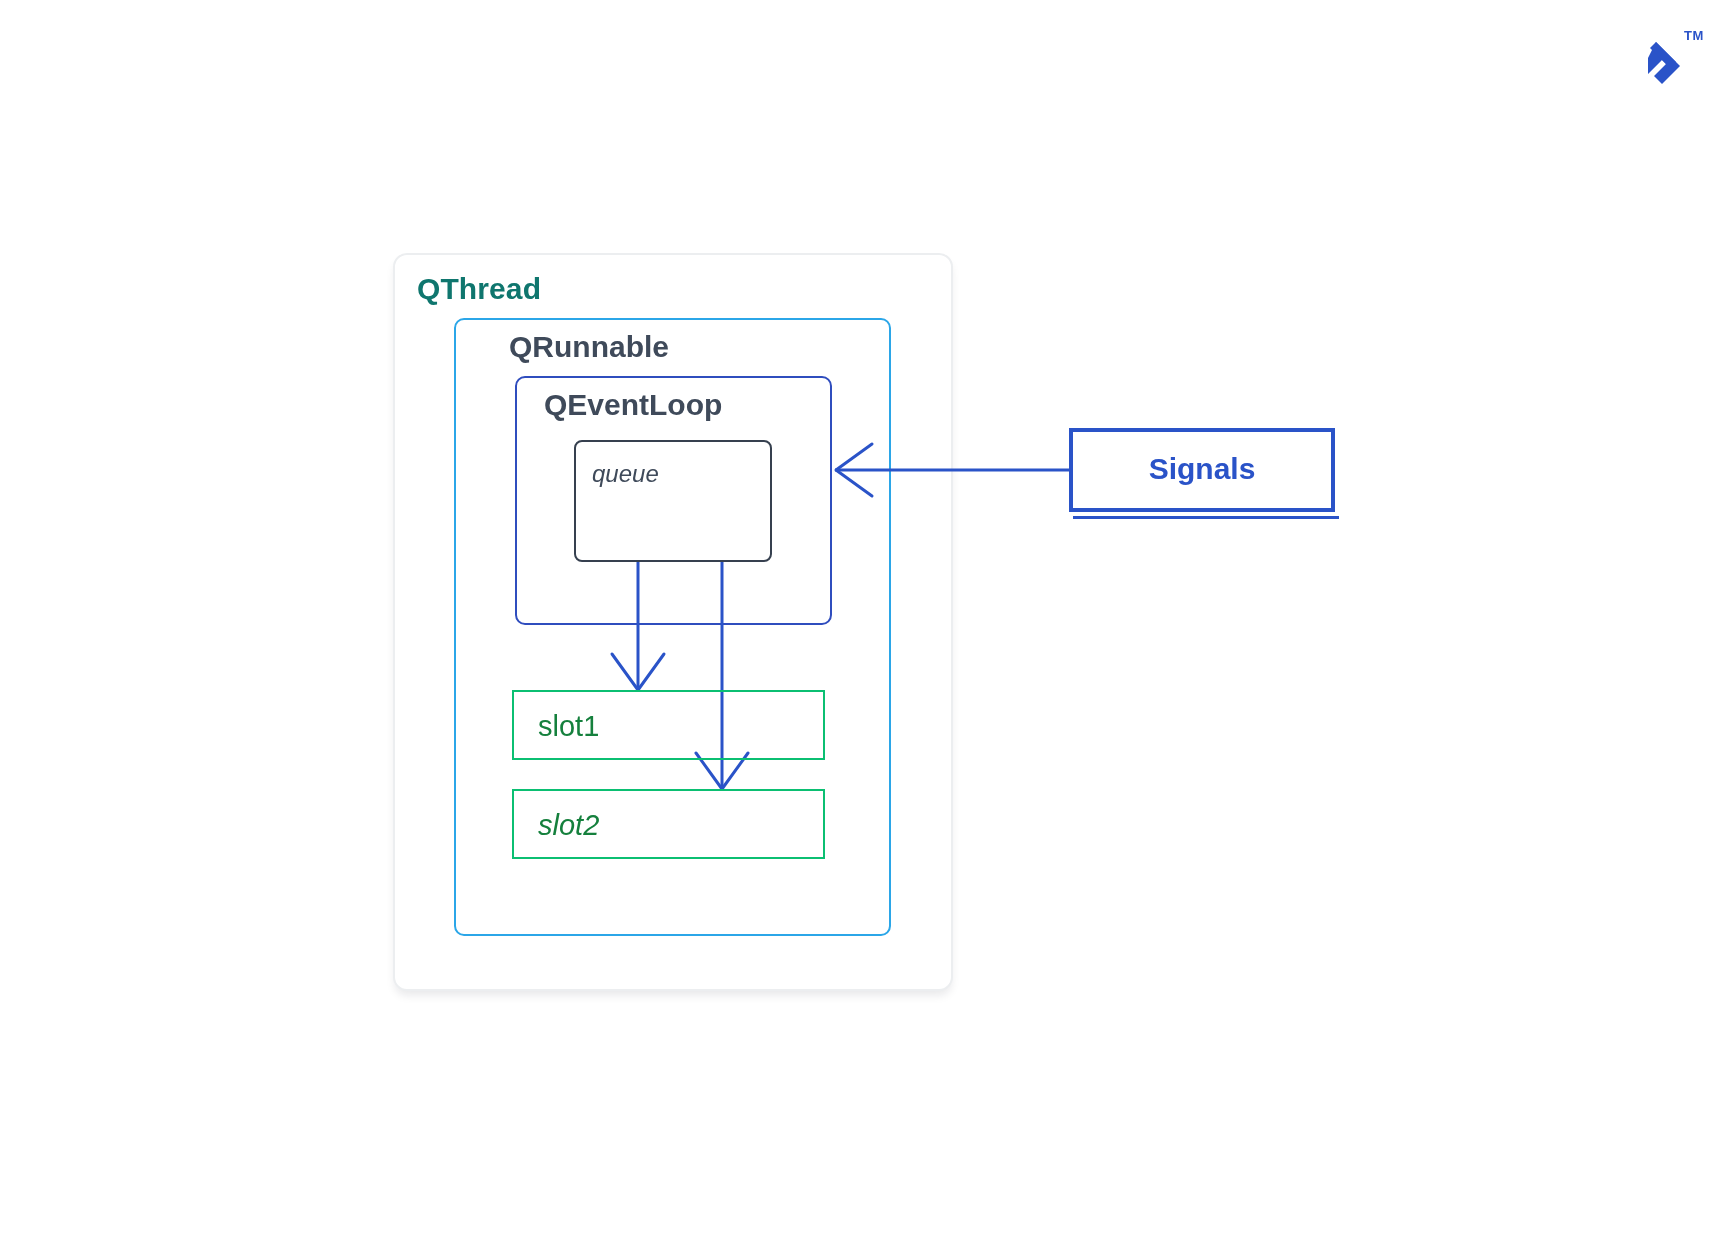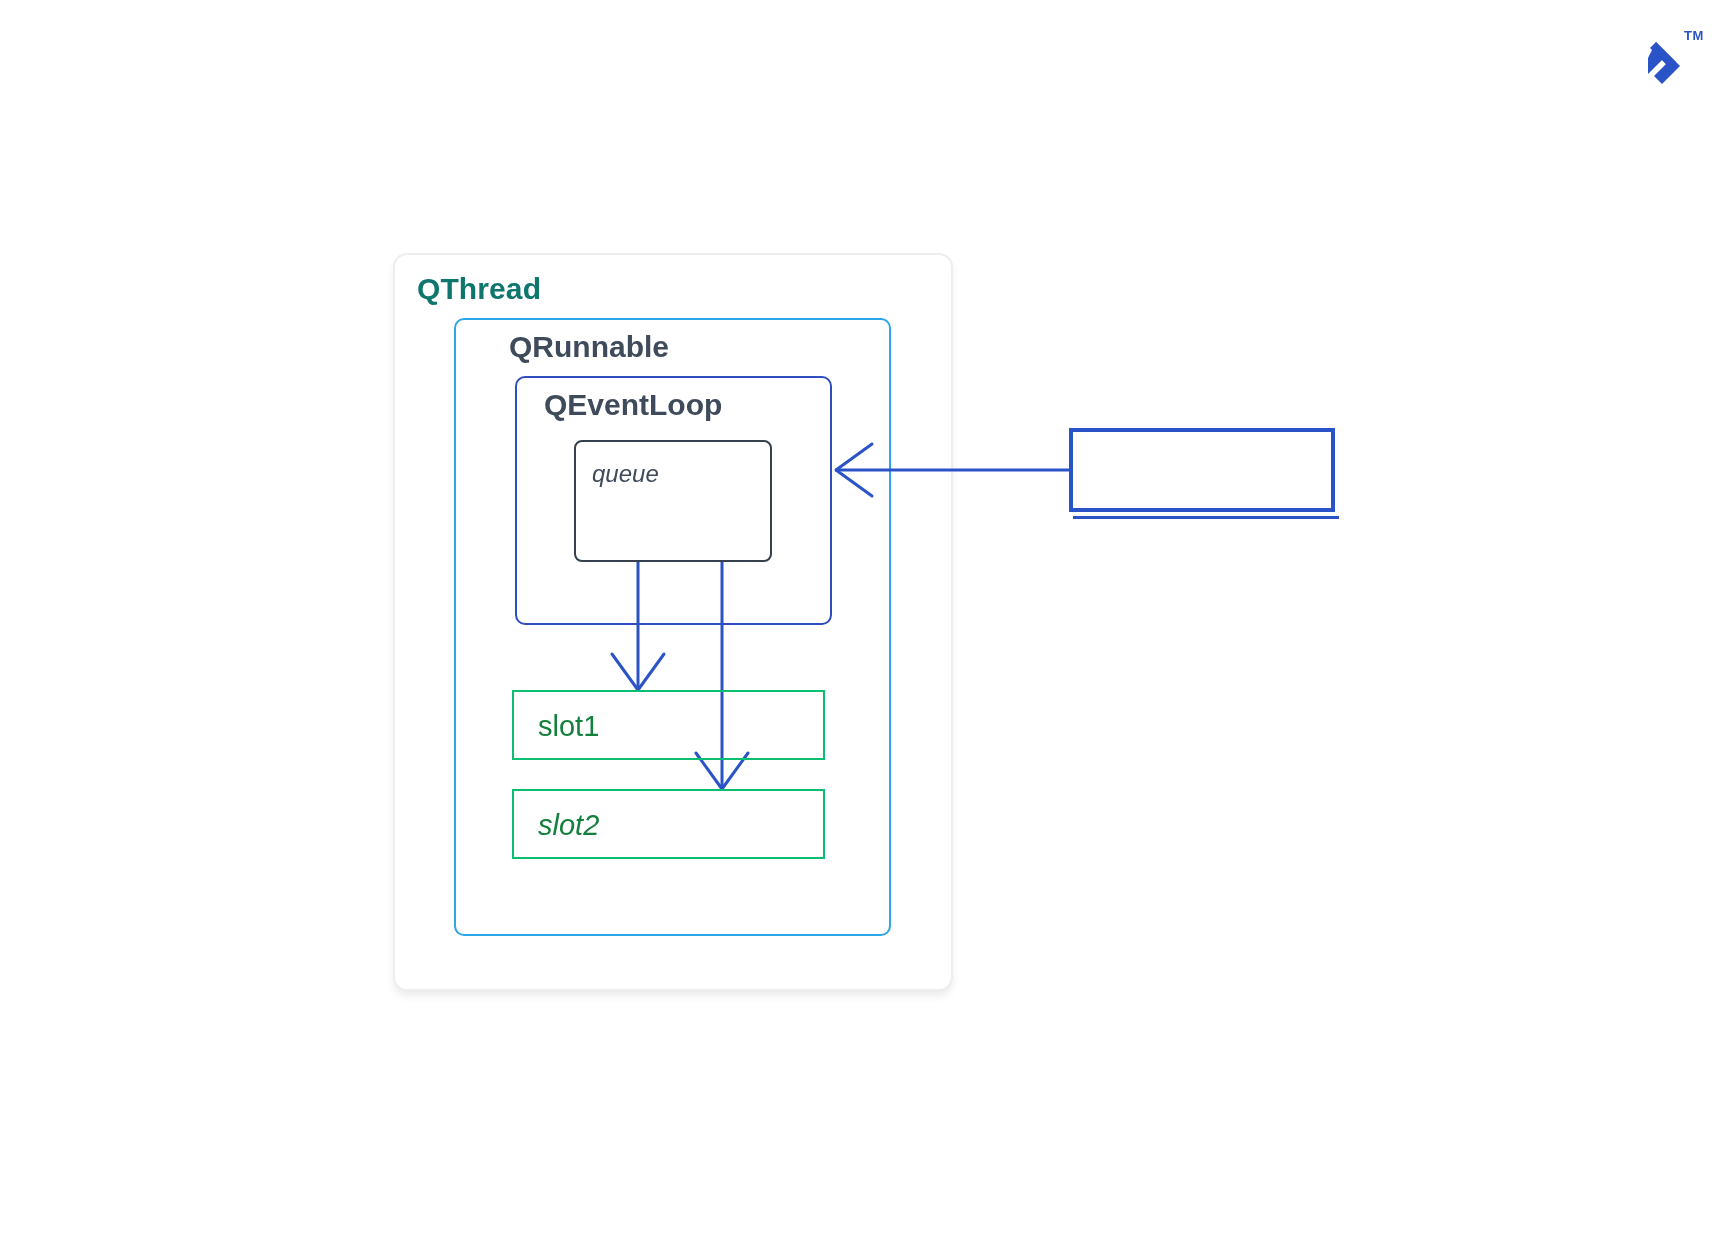--- a/index.html
+++ b/index.html
@@ -245,14 +245,15 @@
   </svg>
 
   <div class="slot-box slot1-box"></div>
   <div class="slot-label slot1-label">slot1</div>
 
   <div class="slot-box slot2-box"></div>
   <div class="slot-label slot2-label">slot2</div>
 
   <div class="signals-box"></div>
   <div class="signals-shadow"></div>
+  <div class="signals-label">Signals</div>
 
 </div>
 
 </body></html>

